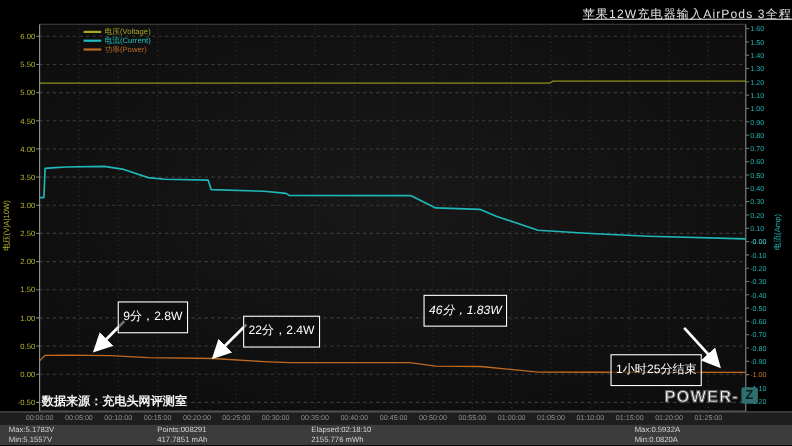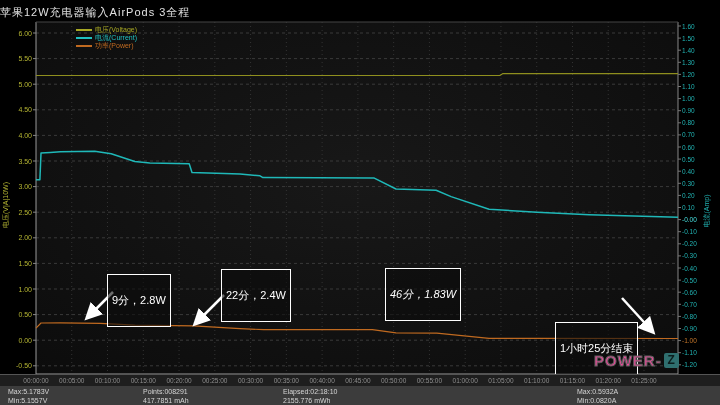--- a/index.html
+++ b/index.html
@@ -1,28 +1,28 @@
 <!DOCTYPE html>
 <html><head>
 <meta charset="utf-8">
 <style>
   html,body{margin:0;padding:0;background:#000;}
   #stage{position:relative;width:720px;height:405px;background:#000;overflow:hidden;
          font-family:"Liberation Sans","DejaVu Sans",sans-serif;}
   #chart-svg{position:absolute;left:0;top:0;}
-  .title{position:absolute;top:5px;left:0;width:720px;text-align:left;
-         color:#e0e0e0;font-size:11px;letter-spacing:1px;}
+  .title{position:absolute;top:5px;left:0;width:720px;text-align:right;
+         color:#e0e0e0;font-size:11px;letter-spacing:1px;text-decoration:underline;}
   .legend{position:absolute;left:76px;top:26px;}
   .legend-row{height:8px;line-height:8px;font-size:7px;white-space:nowrap;}
   .swatch{display:inline-block;width:16px;height:2px;vertical-align:middle;margin-right:3px;}
   .callout{position:absolute;border:1px solid #fff;background:rgba(12,12,12,0.6);
-           color:#fff;font-size:11px;line-height:13px;padding:19px 4px;white-space:nowrap;}
+           color:#fff;font-size:11px;line-height:13px;padding:7px 4px;white-space:nowrap;}
   .src-note{position:absolute;left:38px;top:357px;color:#f2f2f2;font-size:11px;font-weight:bold;}
   .pz-logo{position:absolute;left:594px;top:352px;white-space:nowrap;}
-  .pz-text{font-size:15px;font-weight:bold;letter-spacing:1px;color:#ec4899;
+  .pz-text{font-size:15px;font-weight:bold;letter-spacing:1px;color:#ffffff;margin-left:10px;
            -webkit-text-stroke:1px #616161;}
   .pz-z{display:inline-block;width:15px;height:15px;background:#2f6f6f;color:#0b1d1d;
         font-size:12px;font-weight:bold;text-align:center;line-height:15px;
         border-radius:2px;margin-left:2px;vertical-align:2px;}
   .time-strip{position:absolute;left:0;top:374px;width:720px;height:11px;
               background:#1e1e1e;border-top:1px solid #555;}
   .x-lbl{position:absolute;top:2px;transform:translateX(-50%);
          font-size:6.5px;color:#8f8f8f;white-space:nowrap;}
   .info-bar{position:absolute;left:0;top:386px;width:720px;height:19px;background:#3c3c3c;
             color:#d5d5d5;font-size:7px;}
@@ -198,25 +198,26 @@
     <div class="legend-row">
       <span class="swatch" style="background: rgb(32, 192, 192);"></span><span class="legend-label" style="color: rgb(32, 192, 192);">电流(Current)</span>
     </div>
     <div class="legend-row">
       <span class="swatch" style="background: rgb(192, 106, 32);"></span><span class="legend-label" style="color: rgb(192, 106, 32);">功率(Power)</span>
     </div>
   </div>
 
   <div id="callouts">
       <div class="callout" style="left: 107px; top: 274px;">9分，2.8W</div>
-      <div class="callout" style="left: 221px; top: 269px;">22分，2.4W</div>
+      <div class="callout" style="left: 221px; top: 287px;">22分，2.4W</div>
       <div class="callout" style="left: 385px; top: 268px; font-style: italic;">46分，1.83W</div>
       <div class="callout" style="left: 555px; top: 280px; margin-top: 42px;">1小时25分结束</div>
     </div>
 
+  <div class="src-note">数据来源：充电头网评测室</div>
 
   <div class="pz-logo">
     <span class="pz-text">POWER-</span><span class="pz-z">Z</span>
   </div>
 
   <div class="time-strip" id="time-strip">
       <span class="x-lbl" style="left: 36px;">00:00:00</span>
       <span class="x-lbl" style="left: 71.7647px;">00:05:00</span>
       <span class="x-lbl" style="left: 107.529px;">00:10:00</span>
       <span class="x-lbl" style="left: 143.294px;">00:15:00</span>

